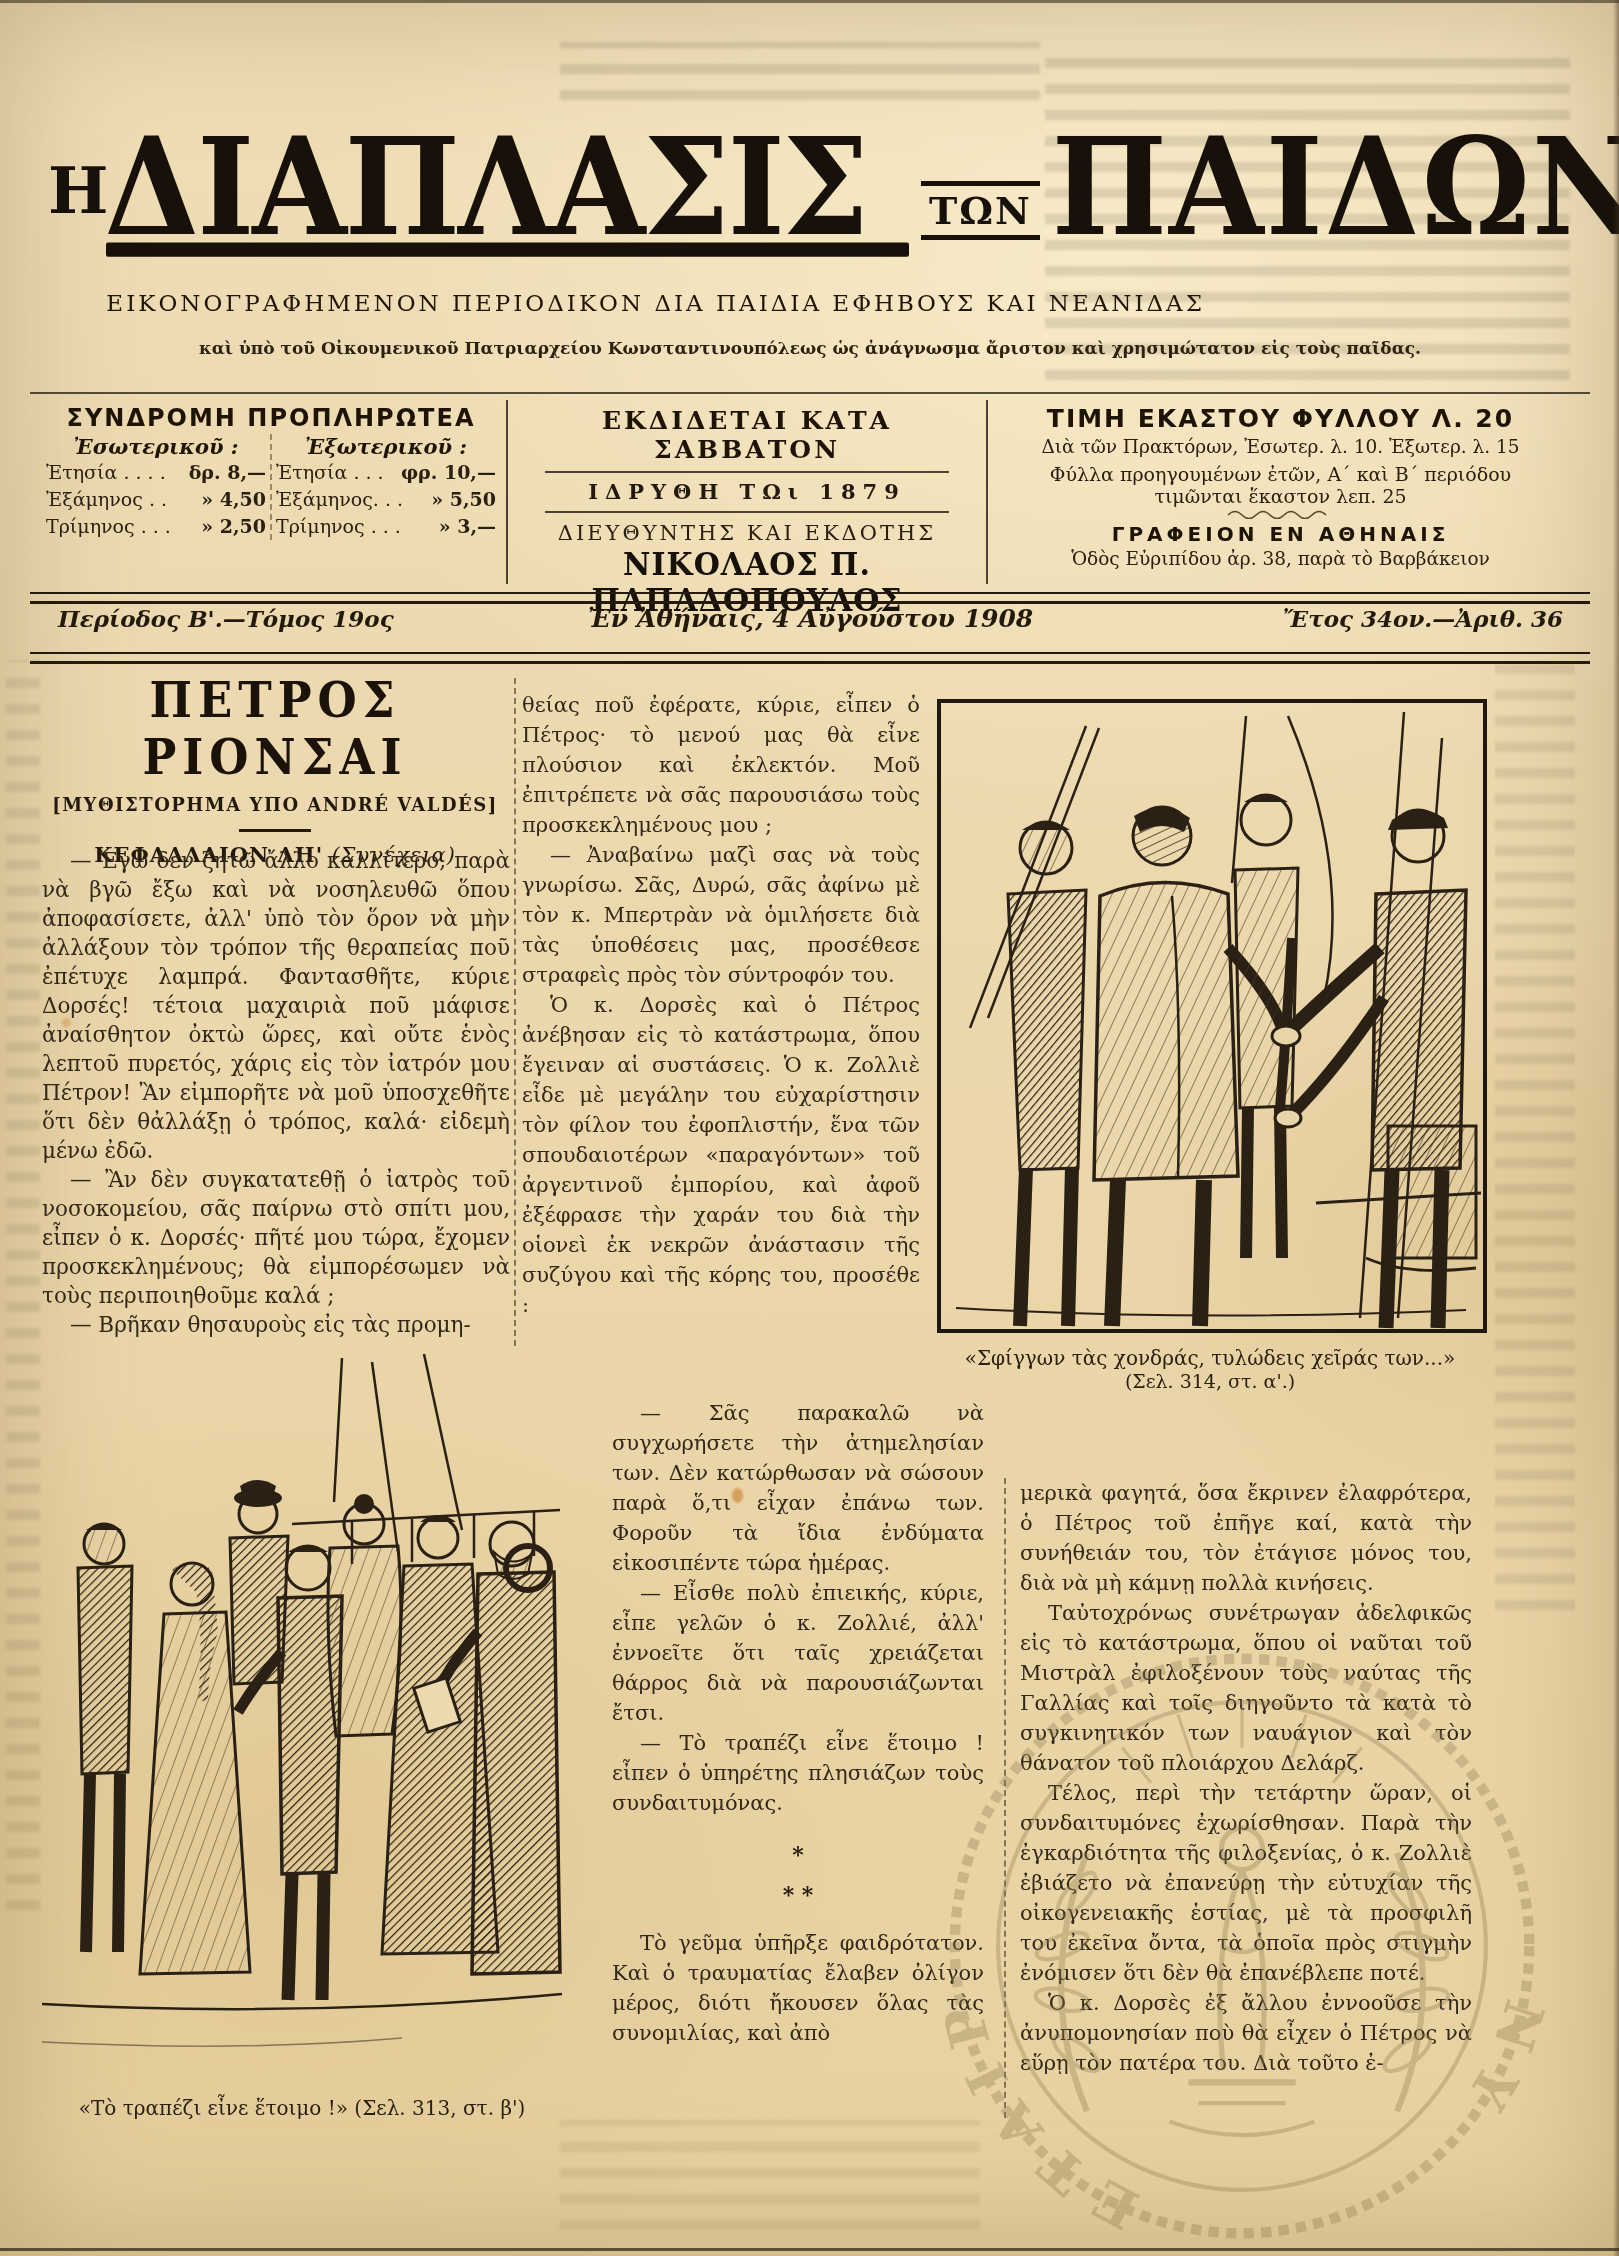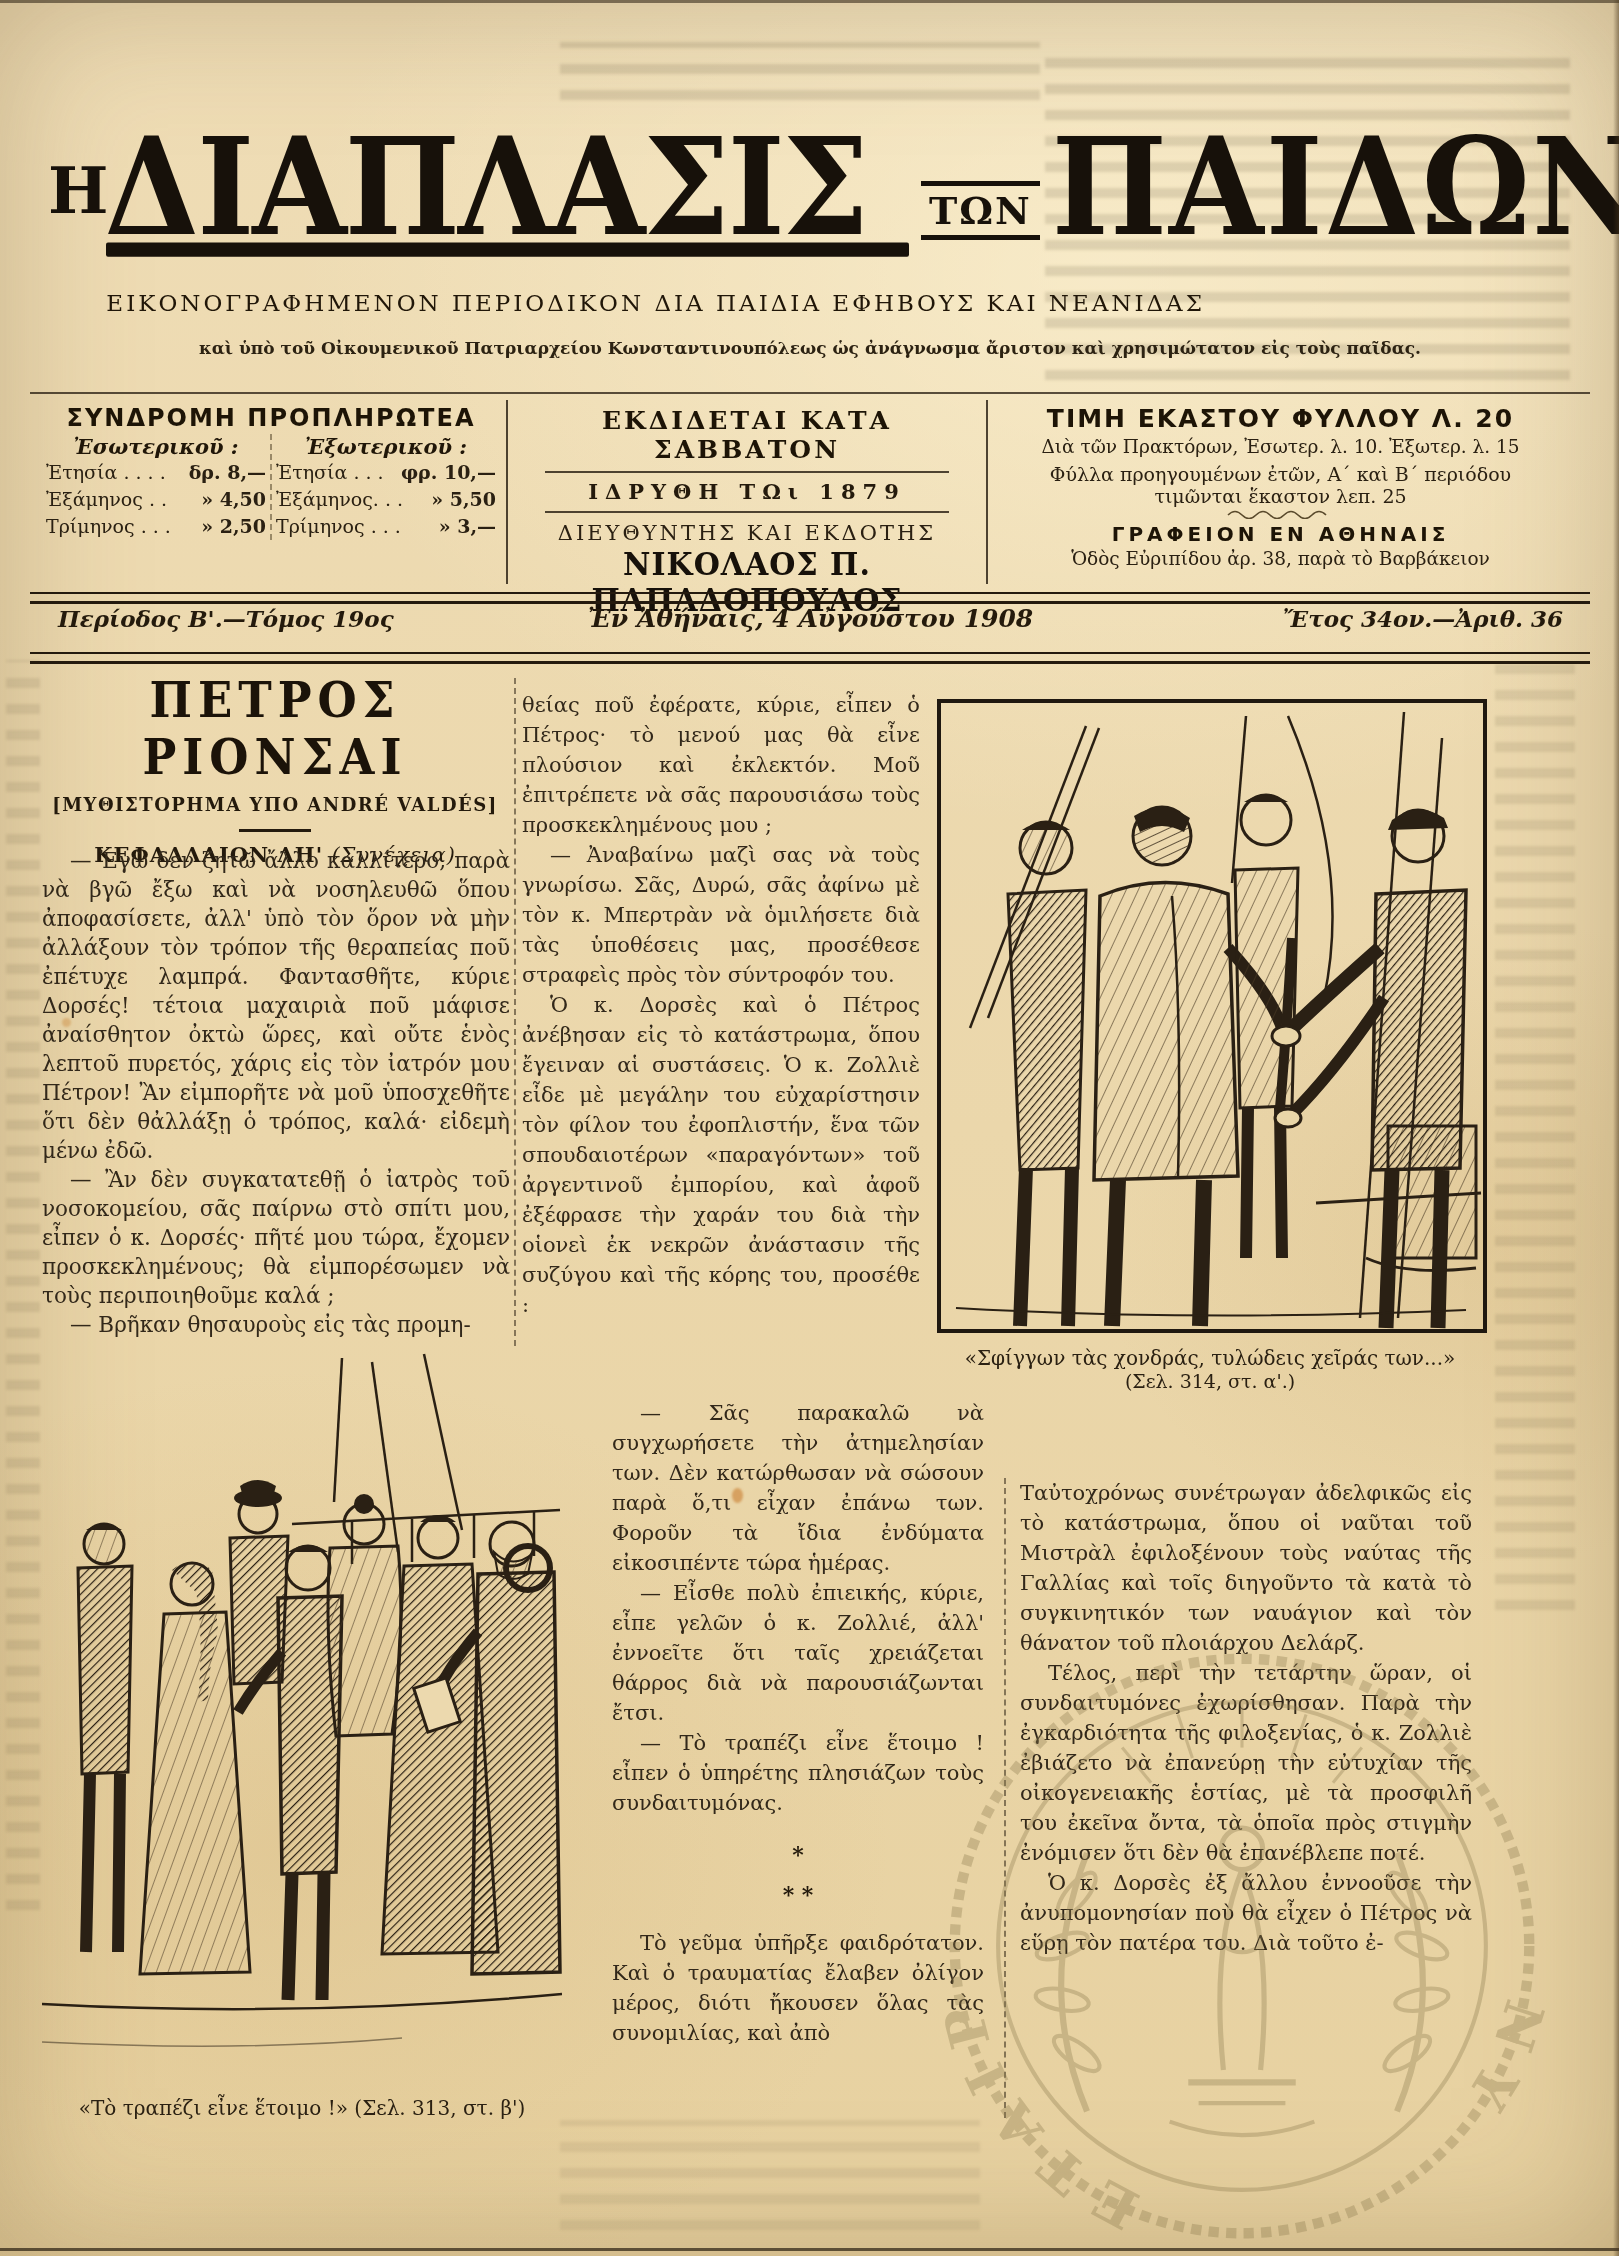--- a/index.html
+++ b/index.html
@@ -230,20 +230,21 @@
       </div>
     <div class="asterism">
       <div>*</div>
       <div>* *</div>
     </div>
     <div class="cont">
         <p>Τὸ γεῦμα ὑπῆρξε φαιδρότατον. Καὶ ὁ τραυματίας ἔλαβεν ὀλίγον μέρος, διότι ἤκουσεν ὅλας τὰς συνομιλίας, καὶ ἀπὸ</p>
       </div>
   </div>
   <div id="col3" class="textcol cont">
+      <p>μερικὰ φαγητά, ὅσα ἔκρινεν ἐλαφρότερα, ὁ Πέτρος τοῦ ἐπῆγε καί, κατὰ τὴν συνήθειάν του, τὸν ἐτάγισε μόνος του, διὰ νὰ μὴ κάμνῃ πολλὰ κινήσεις.</p>
       <p>Ταὐτοχρόνως συνέτρωγαν ἀδελφικῶς εἰς τὸ κατάστρωμα, ὅπου οἱ ναῦται τοῦ Μιστρὰλ ἐφιλοξένουν τοὺς ναύτας τῆς Γαλλίας καὶ τοῖς διηγοῦντο τὰ κατὰ τὸ συγκινητικόν των ναυάγιον καὶ τὸν θάνατον τοῦ πλοιάρχου Δελάρζ.</p>
       <p>Τέλος, περὶ τὴν τετάρτην ὥραν, οἱ συνδαιτυμόνες ἐχωρίσθησαν. Παρὰ τὴν ἐγκαρδιότητα τῆς φιλοξενίας, ὁ κ. Ζολλιὲ ἐβιάζετο νὰ ἐπανεύρῃ τὴν εὐτυχίαν τῆς οἰκογενειακῆς ἑστίας, μὲ τὰ προσφιλῆ του ἐκεῖνα ὄντα, τὰ ὁποῖα πρὸς στιγμὴν ἐνόμισεν ὅτι δὲν θὰ ἐπανέβλεπε ποτέ.</p>
       <p>Ὁ κ. Δορσὲς ἐξ ἄλλου ἐννοοῦσε τὴν ἀνυπομονησίαν ποὺ θὰ εἶχεν ὁ Πέτρος νὰ εὕρῃ τὸν πατέρα του. Διὰ τοῦτο ἐ-</p>
     </div>
 
   <svg class="illo" style="left:936px;top:698px;" width="552" height="636" viewBox="0 0 552 636">
     <defs>
       <pattern id="hd" width="6" height="6" patternUnits="userSpaceOnUse" patternTransform="rotate(40)">
         <rect width="6" height="6" fill="none"></rect>
           <line x1="0" y1="0" x2="0" y2="6" stroke="#2a2014" stroke-width="2.4"></line>

